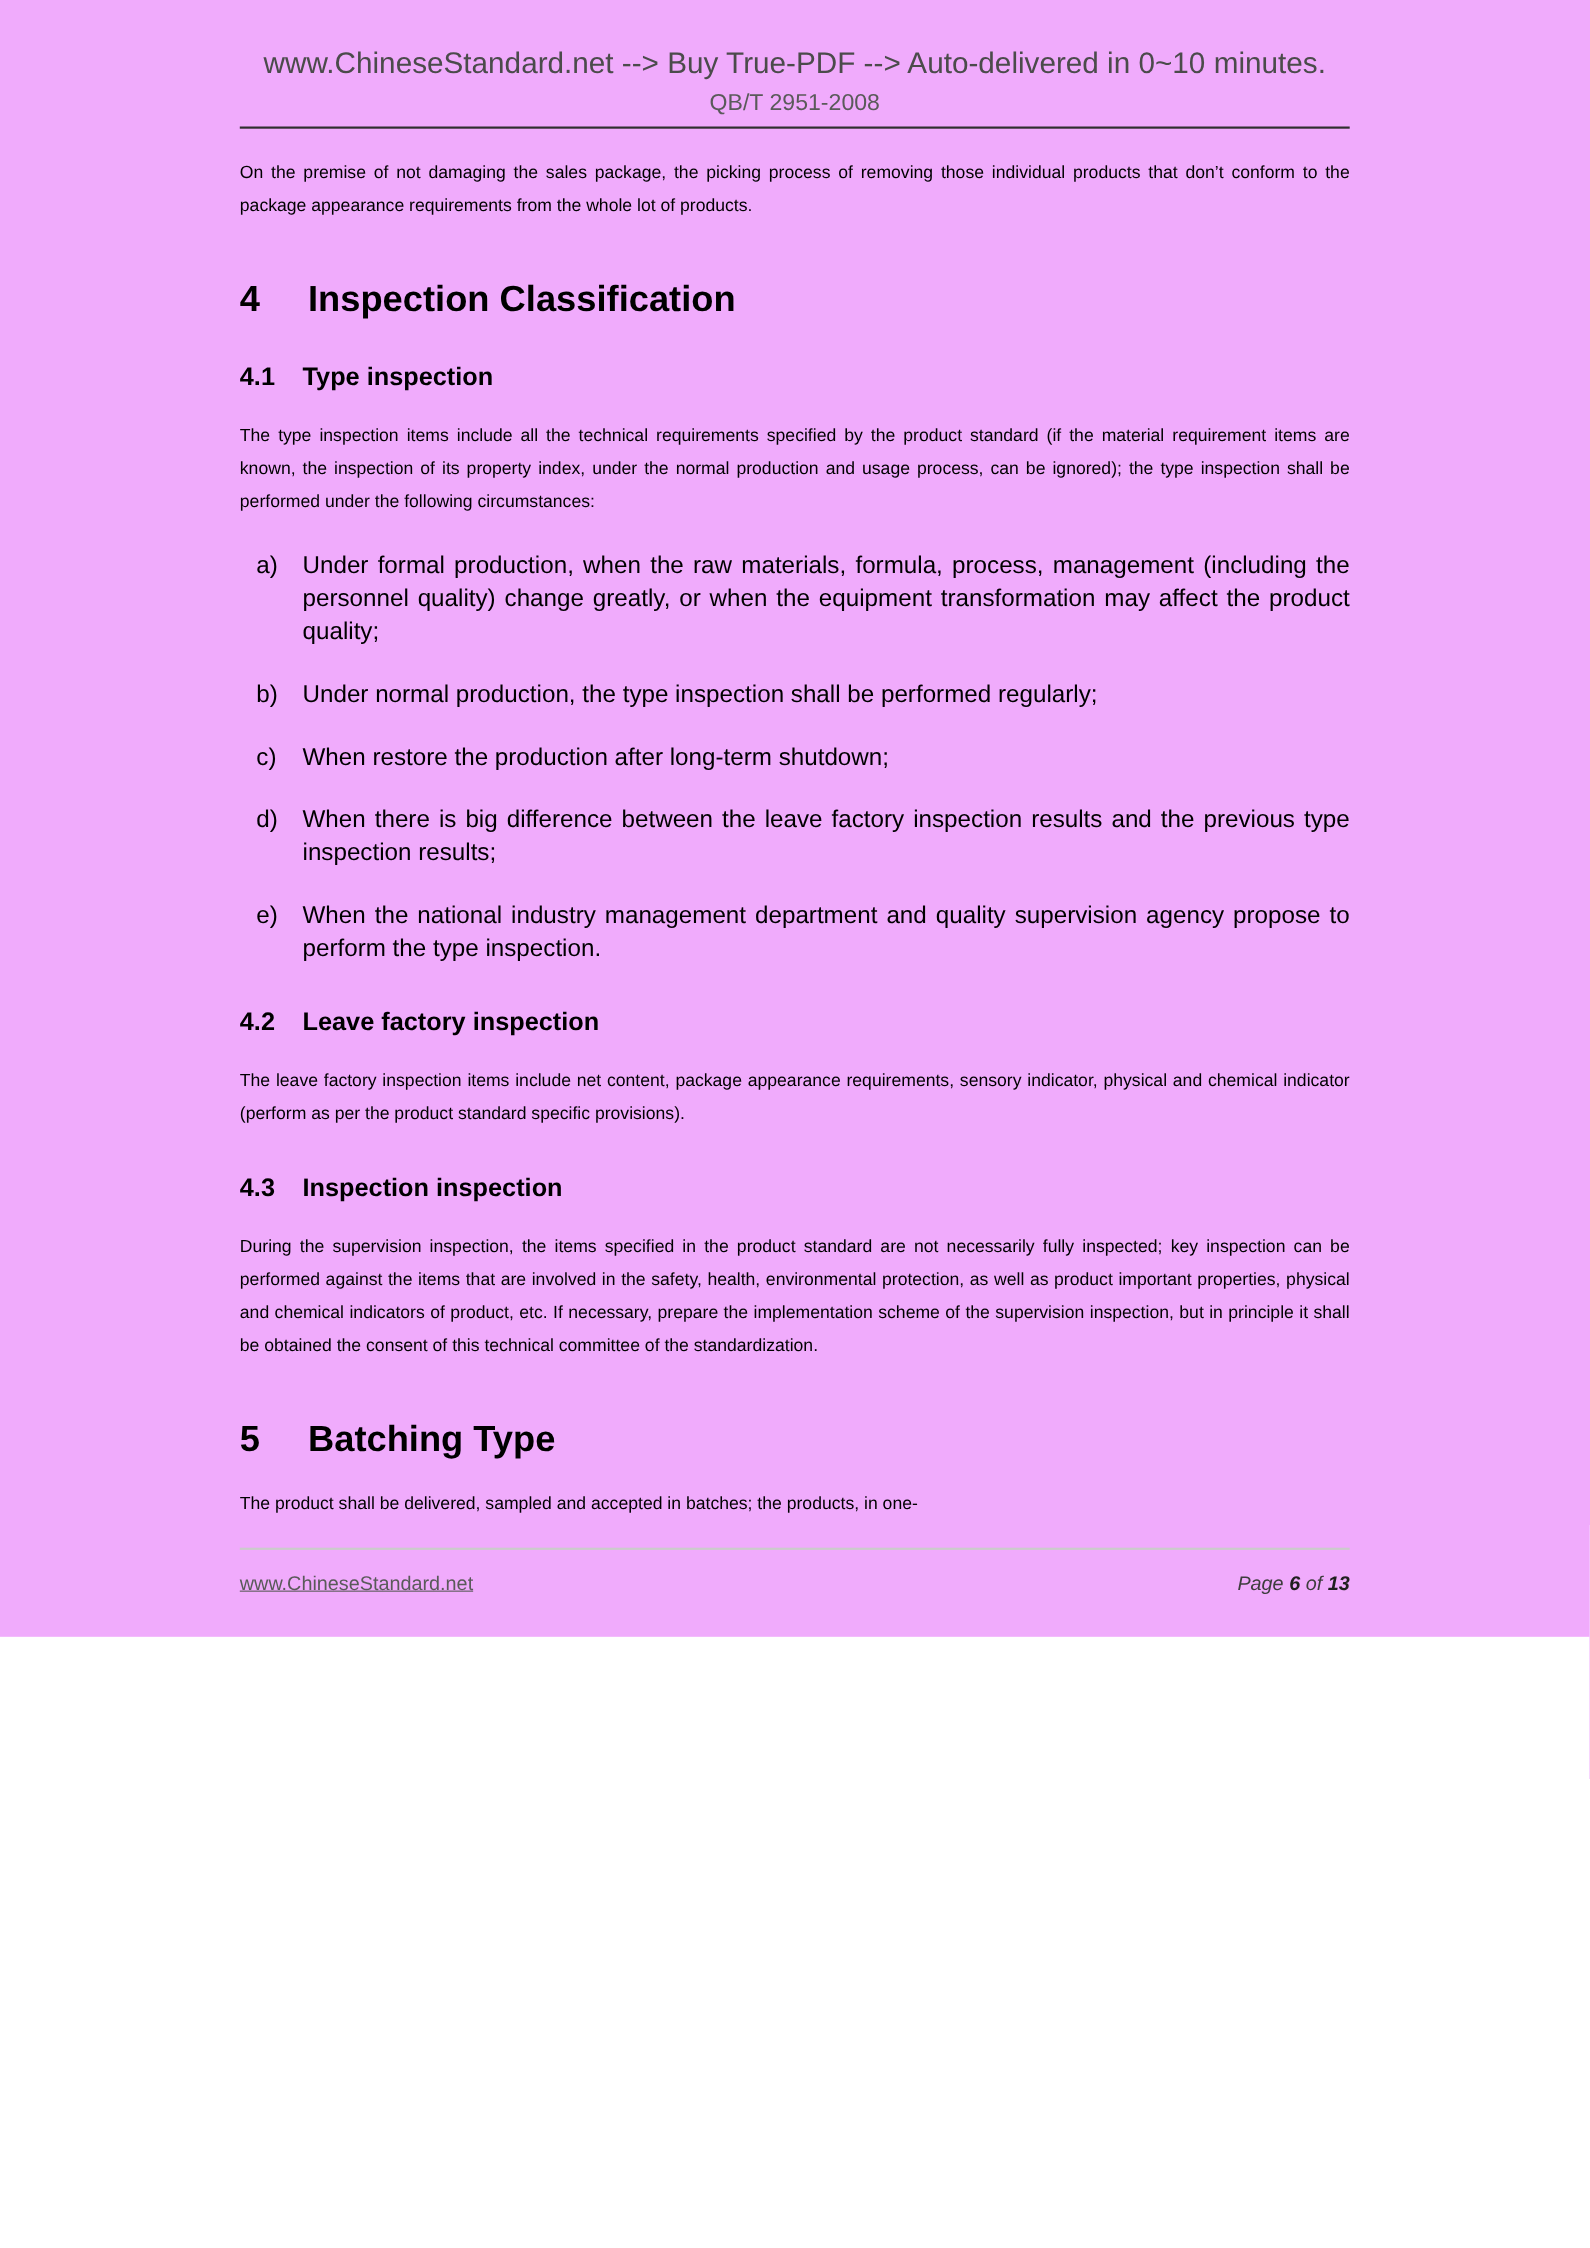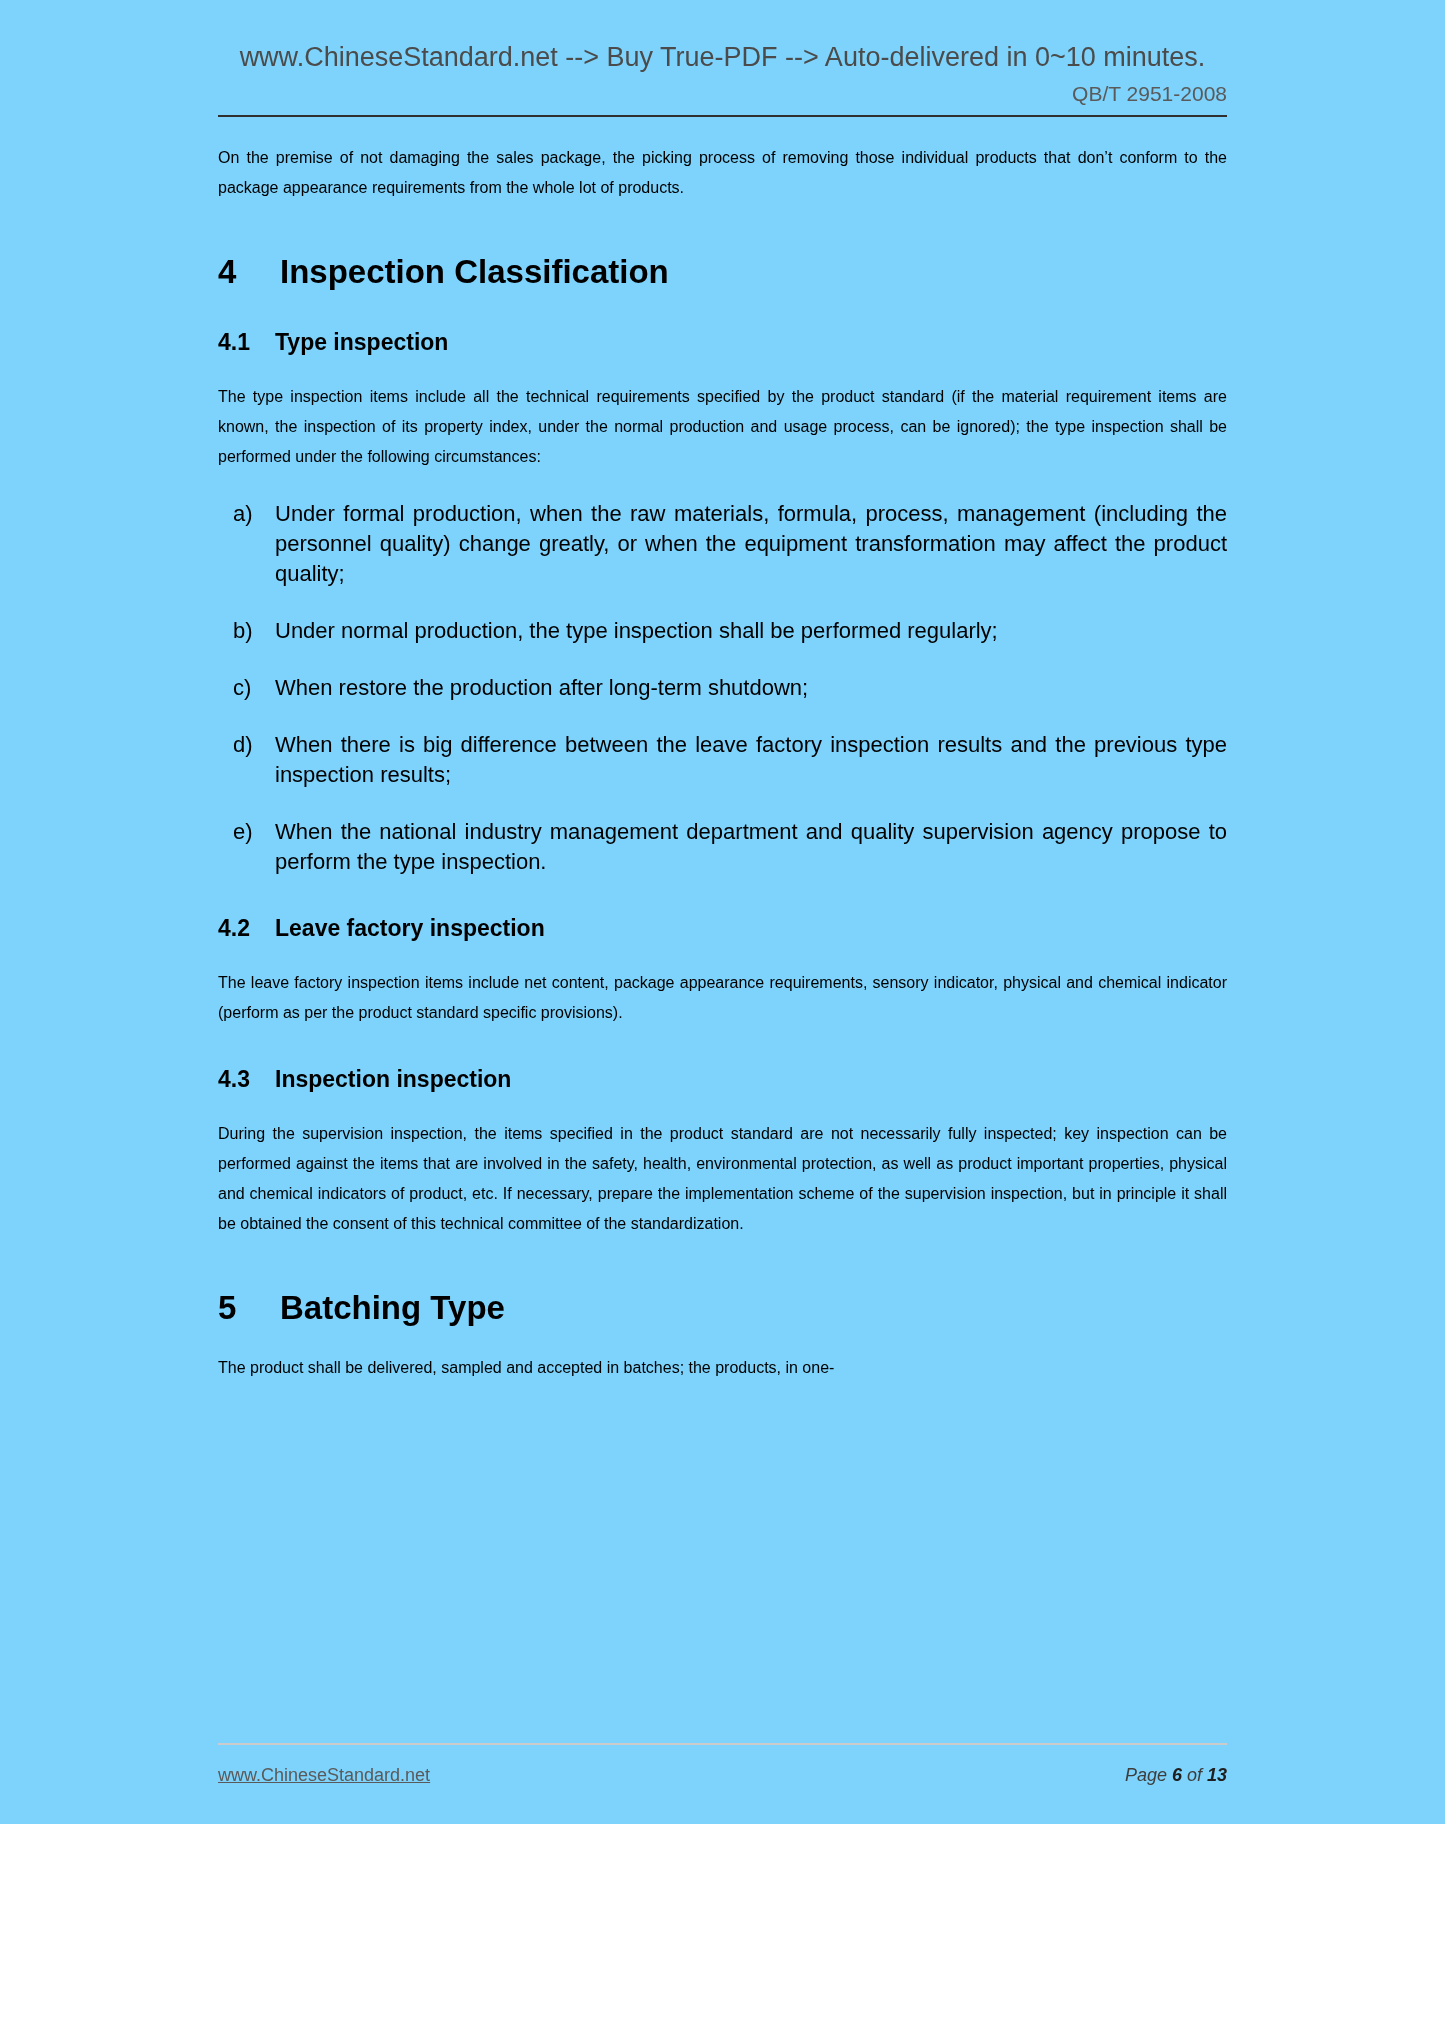--- a/index.html
+++ b/index.html
@@ -6,35 +6,35 @@
   body {
     width: 1445px;
     height: 2044px;
     background: #ffffff;
     font-family: "Liberation Sans", sans-serif;
     color: #000000;
   }
   .page {
     position: relative;
     width: 1445px;
-    height: 1824px;
-    background: #7dd3fc;
+    height: 1488px;
+    background: #f0abfc;
     overflow: hidden;
   }
   .content { padding: 0 218px; }
 
   .promo {
     padding-top: 42px;
     text-align: center;
     font-size: 27px;
     color: #4b4b4b;
   }
   .doc-code {
     margin-top: 9px;
-    text-align: right;
+    text-align: center;
     font-size: 21px;
     color: #5a5a5a;
   }
   .header-rule {
     margin-top: 9px;
     height: 2px;
     background: #2f2f2f;
   }
 
   .para {

